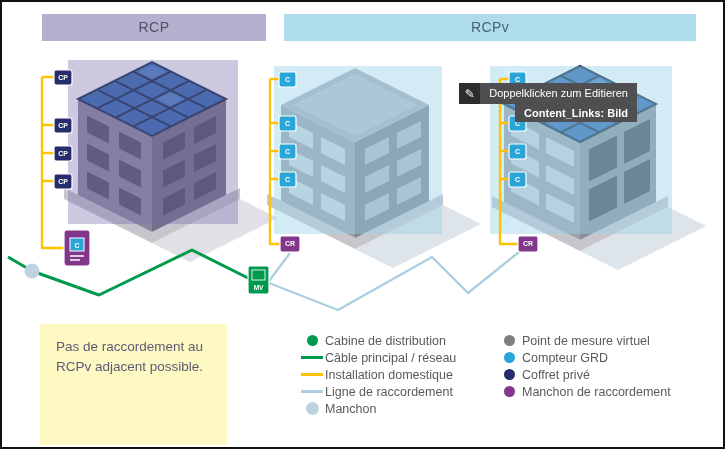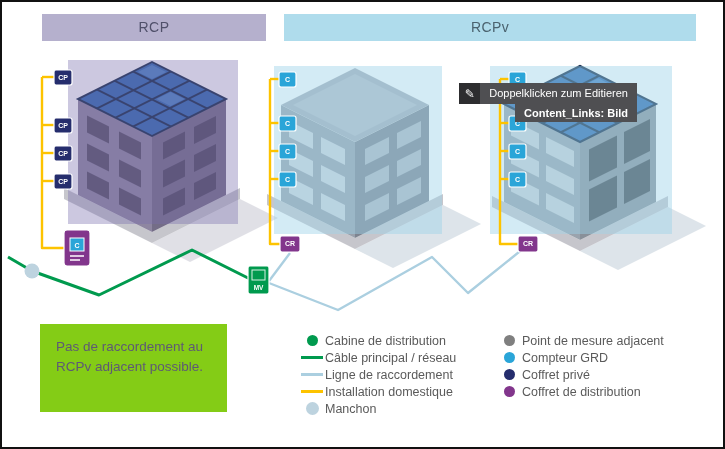--- a/index.html
+++ b/index.html
@@ -8,21 +8,21 @@
   .stage svg{position:absolute;left:0;top:0;}
   svg text{font-family:"Liberation Sans",sans-serif;font-weight:bold;fill:#fff;text-anchor:middle;}
   .wire-y{stroke:#fdc300;stroke-width:2.4;fill:none;stroke-linejoin:round;}
   .wire-g{stroke:#009a4e;stroke-width:3;fill:none;stroke-linejoin:round;}
   .wire-b{stroke:#abcfe0;stroke-width:2.4;fill:none;stroke-linejoin:round;}
 
   .hdr{position:absolute;text-align:center;font-size:14px;letter-spacing:.4px;}
   .hdr-rcp{left:40px;top:12px;width:224px;height:27px;line-height:27px;background:#b5b0cd;color:#50506a;}
   .hdr-rcpv{left:270px;top:12px;width:412px;height:27px;line-height:27px;background:#afdcec;color:#4a626e;margin-left:12px;}
 
-  .note{position:absolute;left:38px;top:322px;width:187px;height:88px;background:#84cc16;color:#5e5a74;
+  .note{position:absolute;left:38px;top:322px;width:187px;height:121px;background:#fef9c3;color:#5e5a74;
         font-size:13.5px;line-height:1.45;padding:13px 20px 0 16px;box-sizing:border-box;}
 
   .legend{position:absolute;left:297px;top:330px;display:flex;}
   .lcol{display:flex;flex-direction:column;}
   .lcol1{width:197px;justify-content:space-between;}
   .lrow{display:flex;align-items:center;height:17px;}
   .lic{width:26px;display:flex;justify-content:center;align-items:center;}
   .llab{font-size:12.5px;color:#5a5a5a;white-space:nowrap;}
   .dot{width:11px;height:11px;border-radius:50%;display:inline-block;}
   .dotlg{width:13px;height:13px;border-radius:50%;display:inline-block;}
@@ -243,58 +243,58 @@
         <span class="llab">Cabine de distribution</span>
       </div>
       <div class="lrow">
         <span class="lic">
             <i class="seg" style="background:#009a4e"></i>
           </span>
         <span class="llab">Câble principal / réseau</span>
       </div>
       <div class="lrow">
         <span class="lic">
+            <i class="seg" style="background:#fdc300"></i>
+          </span>
+        <span class="llab">Installation domestique</span>
+      </div>
+      <div class="lrow">
+        <span class="lic">
             <i class="seg" style="background:#abcfe0"></i>
           </span>
         <span class="llab">Ligne de raccordement</span>
-      </div>
-      <div class="lrow">
-        <span class="lic">
-            <i class="seg" style="background:#fdc300"></i>
-          </span>
-        <span class="llab">Installation domestique</span>
       </div>
       <div class="lrow">
         <span class="lic">
             <i class="dotlg" style="background:#bdd3df"></i>
           </span>
         <span class="llab">Manchon</span>
       </div>
     </div>
     <div class="lcol">
       <div class="lrow">
         <span class="lic">
             <i class="dot" style="background:#7f7f7f"></i>
           </span>
-        <span class="llab">Point de mesure adjacent</span>
+        <span class="llab">Point de mesure virtuel</span>
       </div>
       <div class="lrow">
         <span class="lic">
             <i class="dot" style="background:#2aa5d8"></i>
           </span>
         <span class="llab">Compteur GRD</span>
       </div>
       <div class="lrow">
         <span class="lic">
             <i class="dot" style="background:#252d6d"></i>
           </span>
         <span class="llab">Coffret privé</span>
       </div>
       <div class="lrow">
         <span class="lic">
             <i class="dot" style="background:#82368c"></i>
           </span>
-        <span class="llab">Coffret de distribution</span>
+        <span class="llab">Manchon de raccordement</span>
       </div>
     </div>
   </div>
 
 </div>
 
 </body></html>

